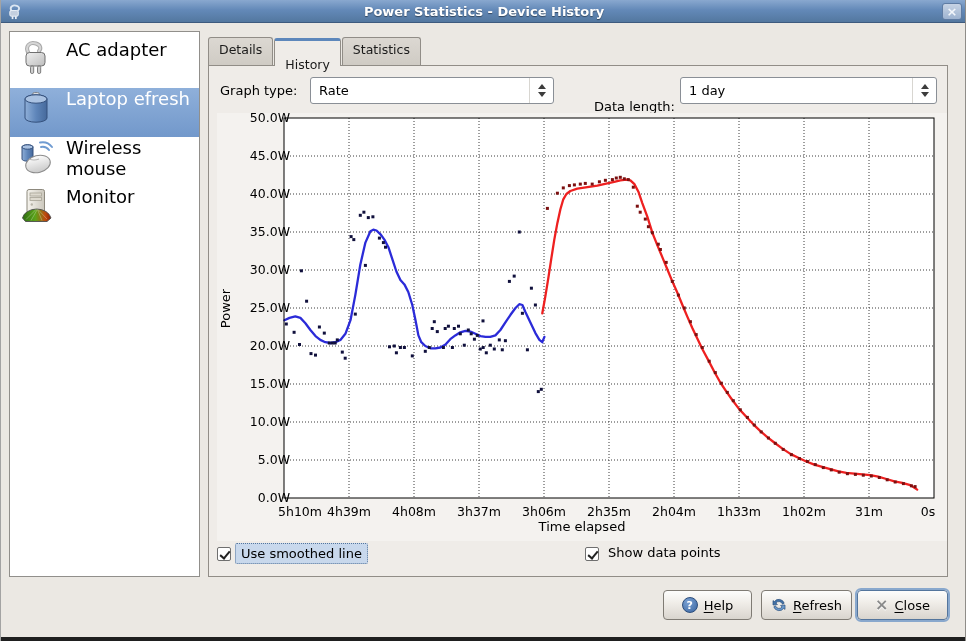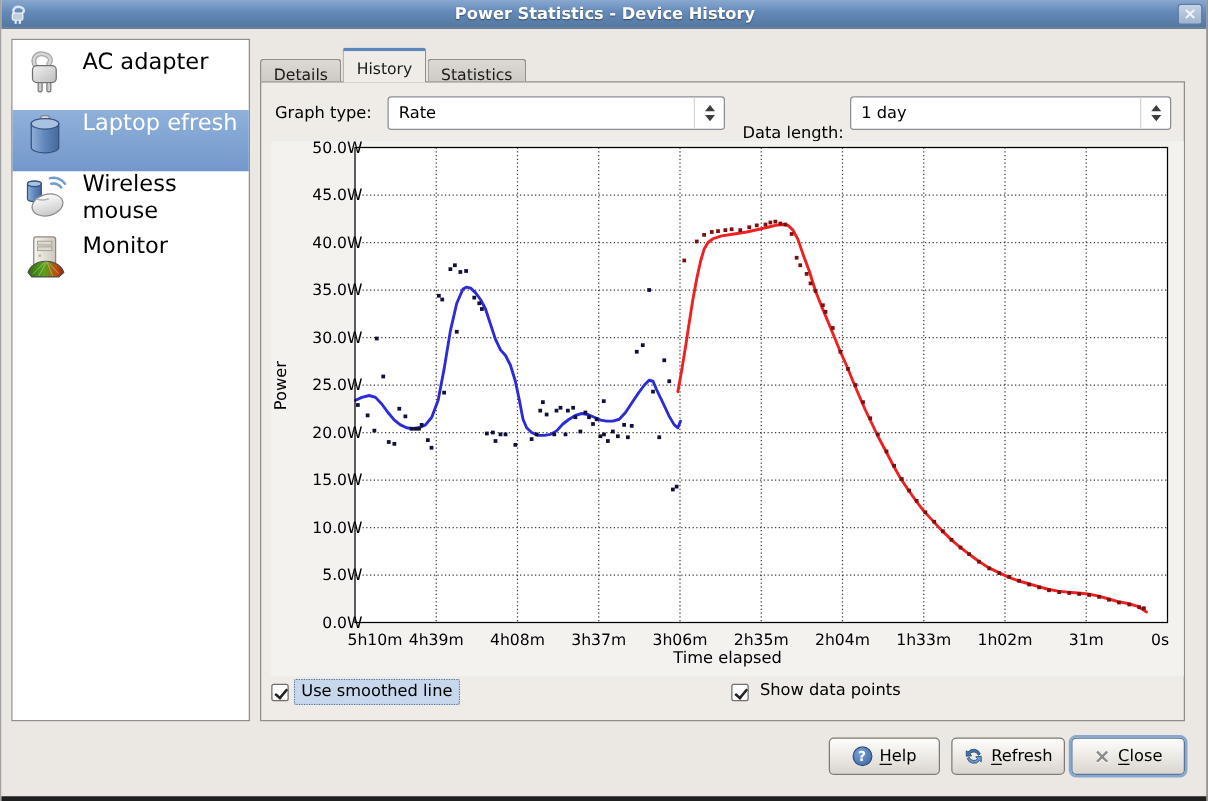--- a/index.html
+++ b/index.html
@@ -20,22 +20,22 @@
   .sidebar{position:absolute;left:8px;top:31px;width:191px;height:546px;background:#fff;
     border:1px solid #918f8b;padding-top:7px;}
   .dev-item{height:49px;display:flex;align-items:flex-start;gap:11px;padding-left:7px;font-size:18px;color:#000;}
   .dev-item.selected{background:linear-gradient(#8fb0da,#7298cb);color:#fff;}
   .dev-icon{width:38px;height:38px;flex:0 0 38px;}
   
   .notebook{position:absolute;left:207px;top:37px;width:740px;height:540px;}
   .tabrow{position:absolute;left:0;top:0;height:28px;display:flex;align-items:flex-end;z-index:2;}
   .tab{font-size:12.5px;color:#1a1a1a;padding:4px 10px 5px 10px;margin-right:1px;
     background:linear-gradient(#dcd8d2,#cfcbc4);border:1px solid #918d87;border-bottom:none;
-    border-radius:3px 3px 0 0;height:18px;}
-  .tab.active{background:#efece8;height:28px;padding-top:6px;border-top:3px solid #5d87bb;position:relative;top:1px;}
+    border-radius:3px 3px 0 0;height:28px;}
+  .tab.active{background:#efece8;height:28px;padding-top:16px;border-top:3px solid #5d87bb;position:relative;top:1px;}
   .tab-content{position:absolute;left:0;top:28px;width:740px;height:512px;background:#efece8;
     border:1px solid #918d87;}
   
   .ctl-label{position:absolute;font-size:13px;color:#000;line-height:27px;height:27px;}
   .combo{position:absolute;height:27px;background:#fff;border:1px solid #8a8f96;border-radius:3px;
     display:flex;align-items:center;}
   .combo-value{flex:1;font-size:13px;padding-left:8px;color:#000;}
   .combo-arrows{width:24px;height:100%;display:flex;flex-direction:column;align-items:center;
     justify-content:center;gap:3px;border-left:1px solid #d8d6d1;}
   .arr-up{width:0;height:0;border-left:4px solid transparent;border-right:4px solid transparent;border-bottom:5px solid #3c3c3c;}
@@ -159,21 +159,21 @@
 
   <div class="notebook">
     <div class="tabrow">
       <div class="tab">Details</div>
       <div class="tab active">History</div>
       <div class="tab">Statistics</div>
     </div>
     <div class="tab-content">
 
       <span class="ctl-label" style="left:11px;top:11px;">Graph type:</span>
-      <div class="combo" style="left:101px;top:11px;width:270px;">
+      <div class="combo" style="left:101px;top:11px;width:244px;">
         <span class="combo-value">Rate</span>
         <span class="combo-arrows">
             <i class="arr-up"></i>
             <i class="arr-dn"></i>
           </span>
       </div>
       <span class="ctl-label" style="left:385px;top:27px;">Data length:</span>
       <div class="combo" style="left:471px;top:11px;width:257px;">
         <span class="combo-value">1 day</span>
         <span class="combo-arrows">

